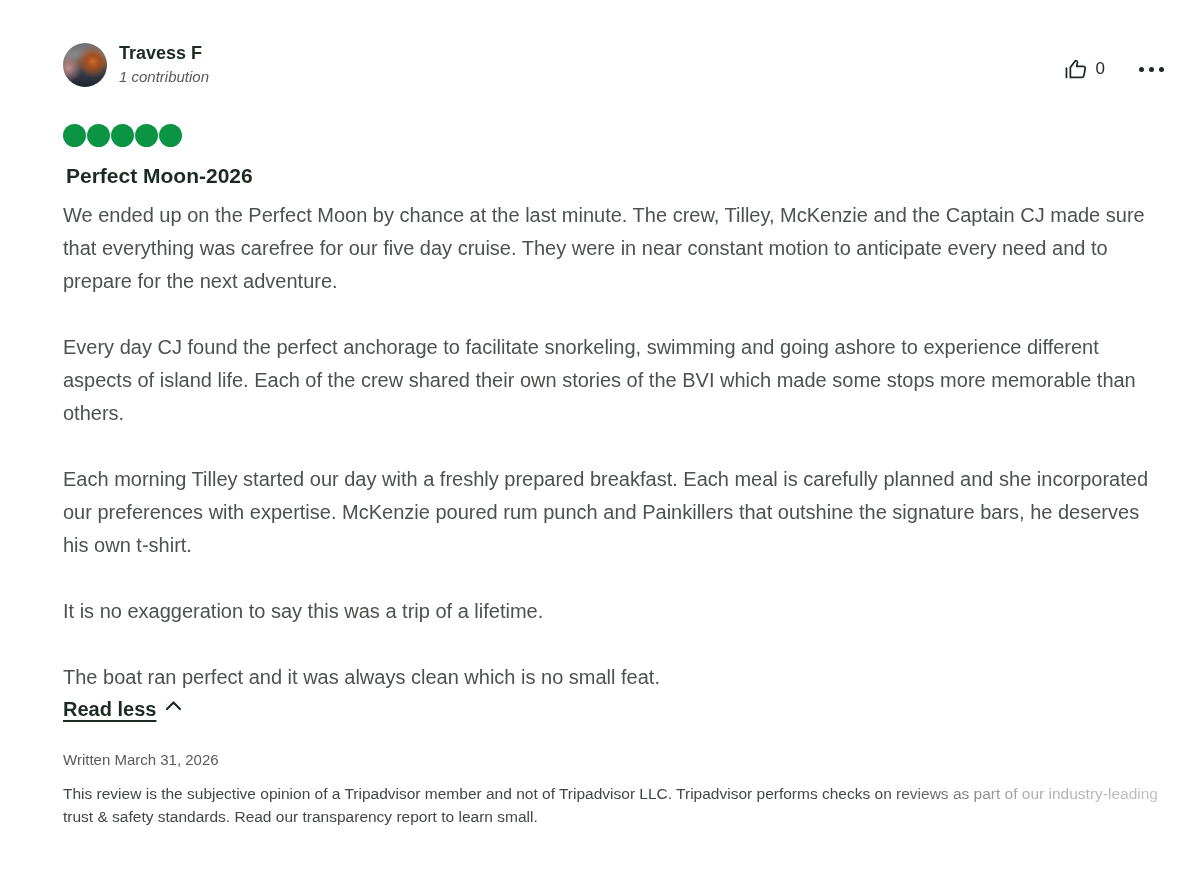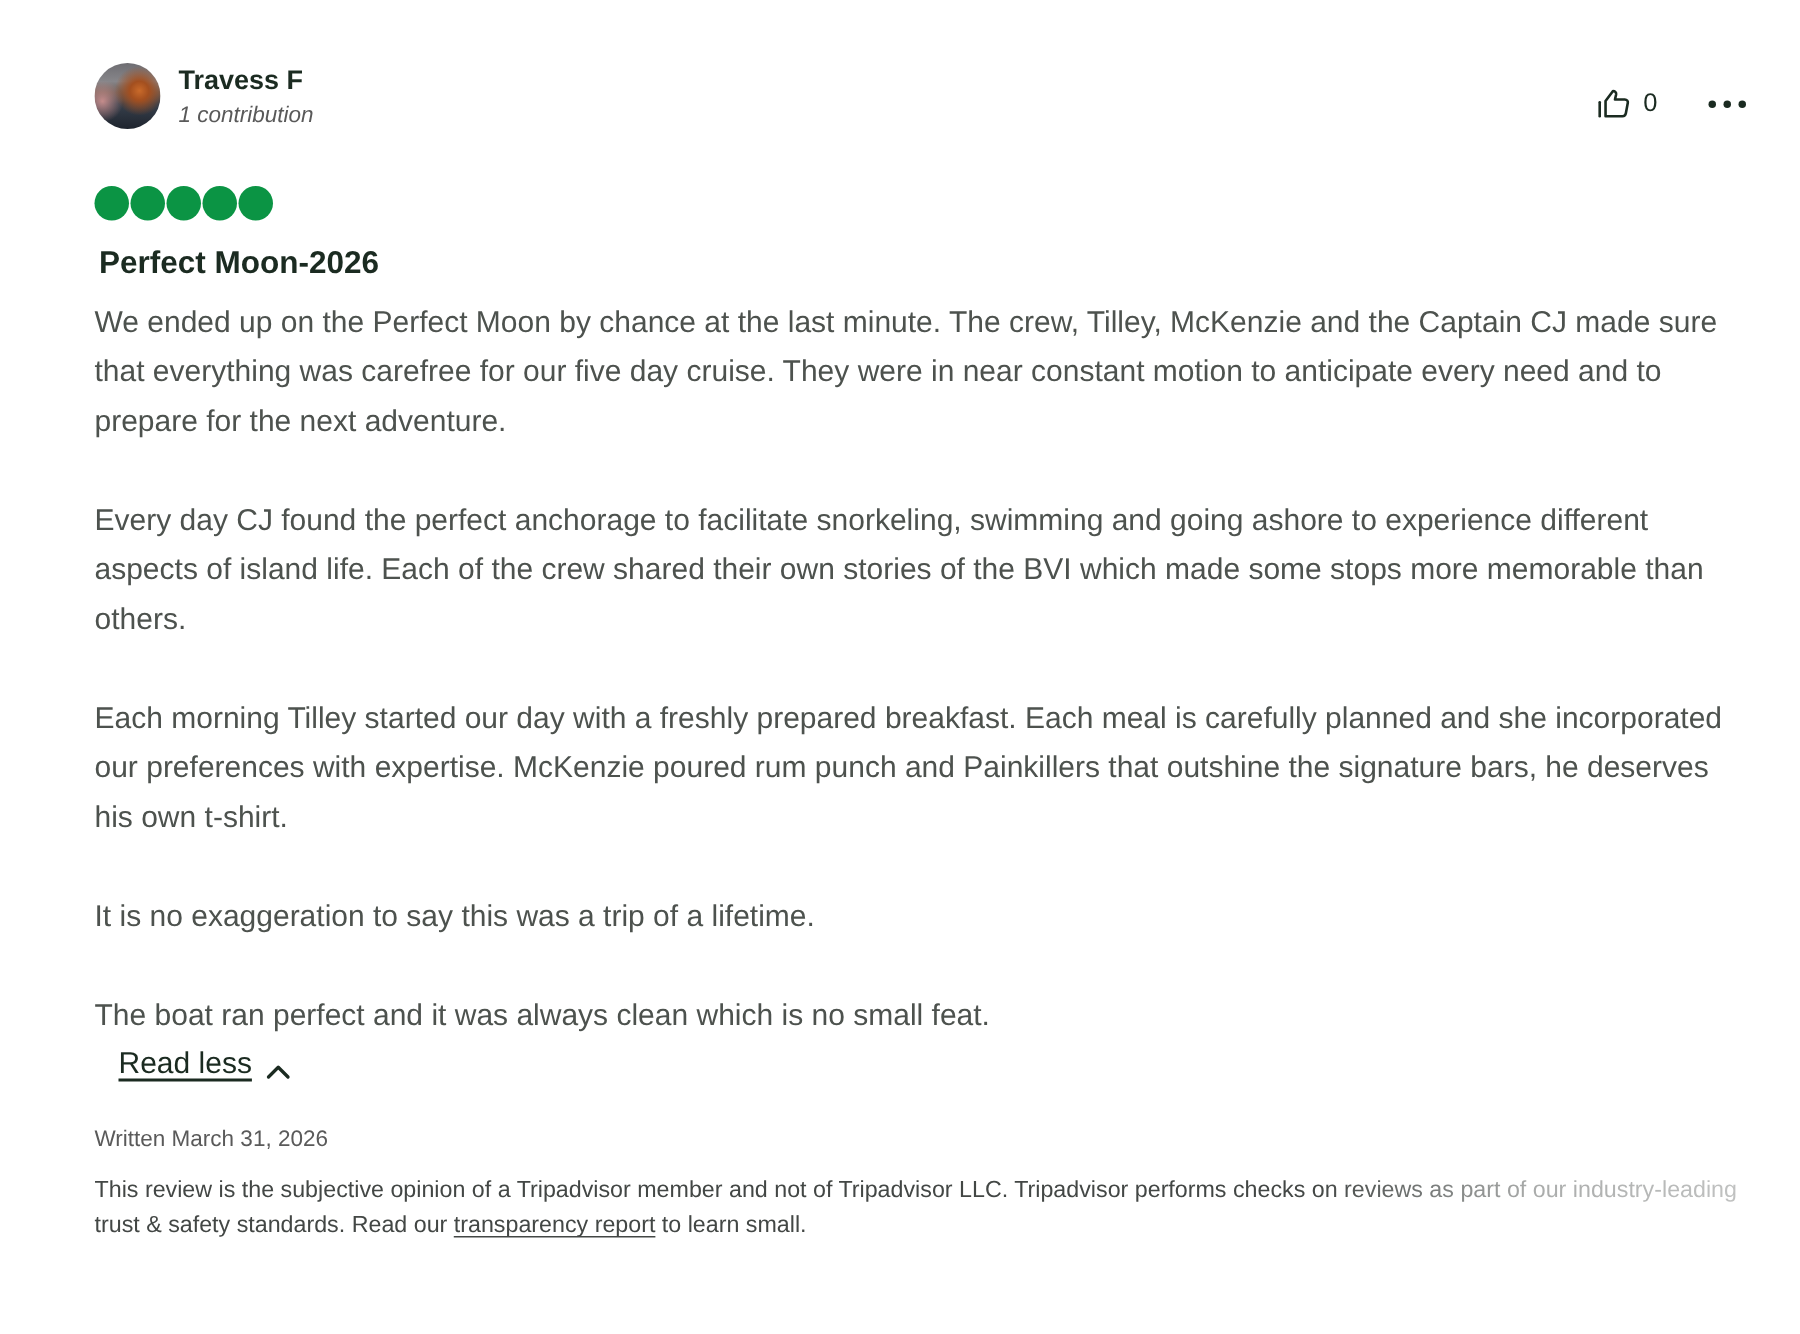--- a/index.html
+++ b/index.html
@@ -23,21 +23,21 @@
 
   
   .review-header {
     display: flex;
     justify-content: space-between;
     align-items: flex-start;
     margin-bottom: 37px;
   }
   .author {
     display: flex;
-    align-items: flex-start;
+    align-items: flex-end;
     gap: 12px;
     cursor: pointer;
   }
   .avatar {
     width: 44px;
     height: 44px;
     border-radius: 50%;
     flex: 0 0 44px;
     background:
       radial-gradient(circle at 68% 42%, #c96a2a 0%, #a34f1f 16%, rgba(120,60,25,0) 42%),
@@ -129,49 +129,47 @@
     font-size: 20px;
     line-height: 33px;
     color: #4d524e;
   }
   .review-body p { margin: 0 0 33px 0; }
   .review-body p:last-child { margin-bottom: 4px; }
 
   
   .read-less {
     display: inline-flex;
-    align-items: flex-end;
+    align-items: flex-start;
     gap: 9px;
     font-size: 20px;
-    font-weight: normal;
+    font-weight: bold;
     color: var(--dark, #1b2b21);
     cursor: pointer;
     margin-bottom: 30px;
-    margin-left: 16px;
   }
   .read-less .label { text-decoration: underline; text-underline-offset: 4px; }
   .read-less svg { display: block; margin-top: 2px; }
 
   
   .written-date {
     font-size: 15px;
     line-height: 18px;
     color: #5a5a5a;
     margin-bottom: 13px;
   }
   .disclaimer {
     position: relative;
     width: 1110px;
     font-size: 15.5px;
     line-height: 23px;
     color: #434745;
   }
   .transparency {
     color: #434745;
-    text-decoration: underline;
     text-underline-offset: 3px;
     cursor: pointer;
   }
   .fade-artifact {
     position: absolute;
     top: 0;
     left: 815px;
     width: 320px;
     height: 24px;
     background: linear-gradient(to right, rgba(255,255,255,0) 0%, rgba(255,255,255,0.55) 45%, rgba(255,255,255,0.7) 100%);

